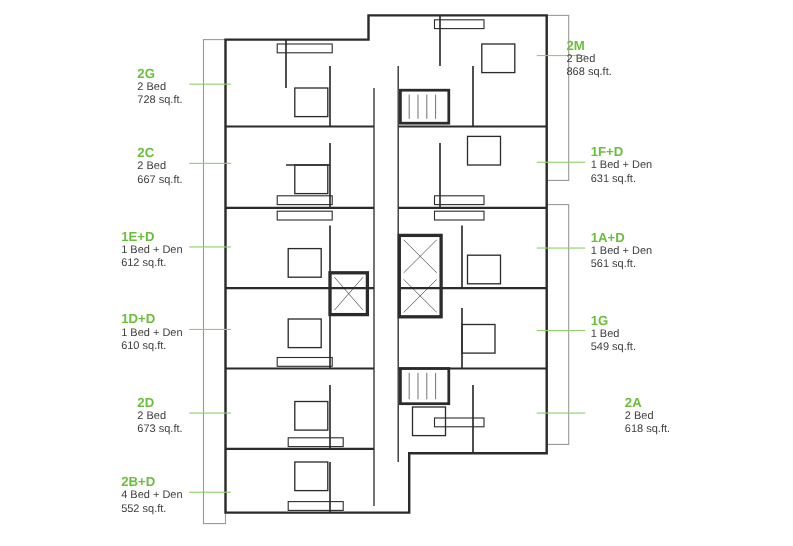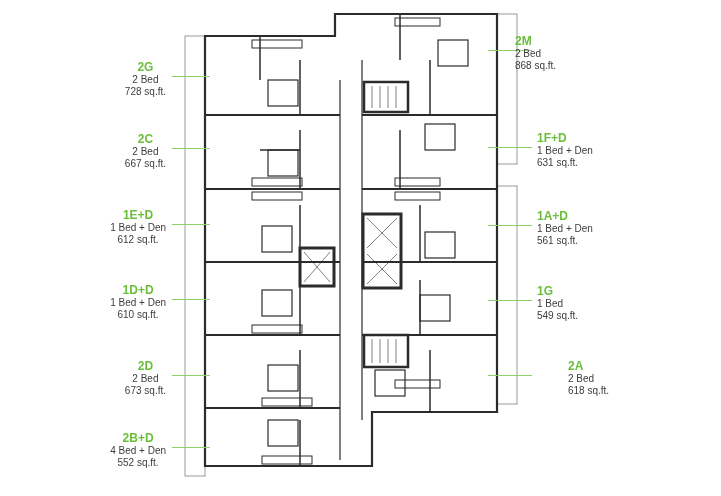--- a/index.html
+++ b/index.html
@@ -1,19 +1,19 @@
 <!DOCTYPE html>
 <html><head>
 <meta charset="utf-8">
 <style>
   html, body { margin: 0; padding: 0; background: #ffffff; }
   body { width: 721px; height: 496px; position: relative; overflow: hidden; font-family: "Liberation Sans", sans-serif; }
   .plan { position: absolute; left: 0; top: 0; width: 721px; height: 496px; }
   .label { position: absolute; font-size: 10px; line-height: 12px; color: #3d3d3d; }
-  .label.left { text-align: center; }
+  .label.left { text-align: left; }
   .label.right { text-align: left; }
   .label .code { display: block; color: #6abf3a; font-weight: bold; font-size: 12px; line-height: 14px; }
   .label .beds, .label .area { display: block; }
   .leader { position: absolute; height: 1px; background: #8fd06a; }
 </style>
 </head>
 <body>
 
 <svg class="plan" viewBox="0 0 721 496" xmlns="http://www.w3.org/2000/svg">
   <g fill="none" stroke="#2b2b2b">

